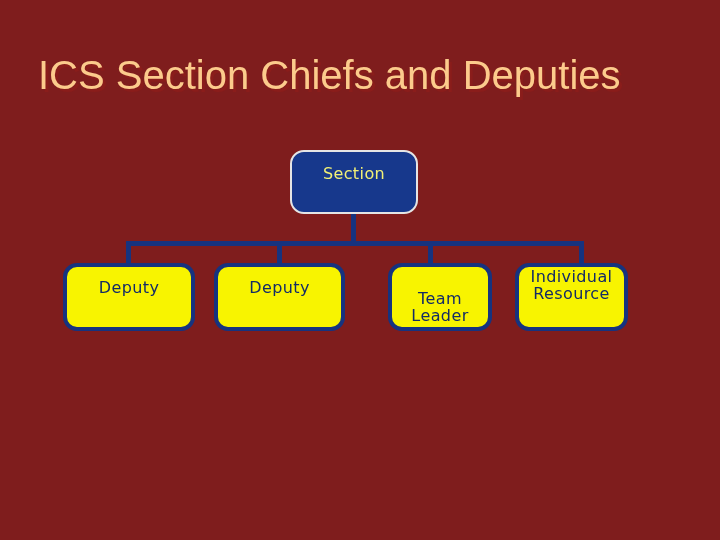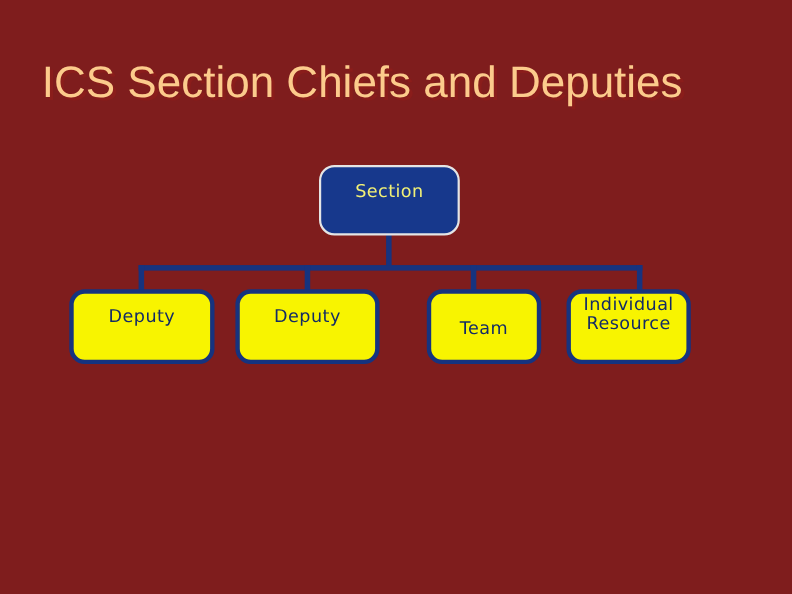--- a/index.html
+++ b/index.html
@@ -85,20 +85,21 @@
   <div class="node node-child node-b1">
     <span class="line">Deputy</span>
   </div>
 
   <div class="node node-child node-b2">
     <span class="line">Deputy</span>
   </div>
 
   <div class="node node-child node-b3">
     <span class="line">Team</span>
+    <span class="line">Leader</span>
   </div>
 
   <div class="node node-child node-b4">
     <span class="line">Individual</span>
     <span class="line">Resource</span>
   </div>
 
 </div>
 
 </body></html>

